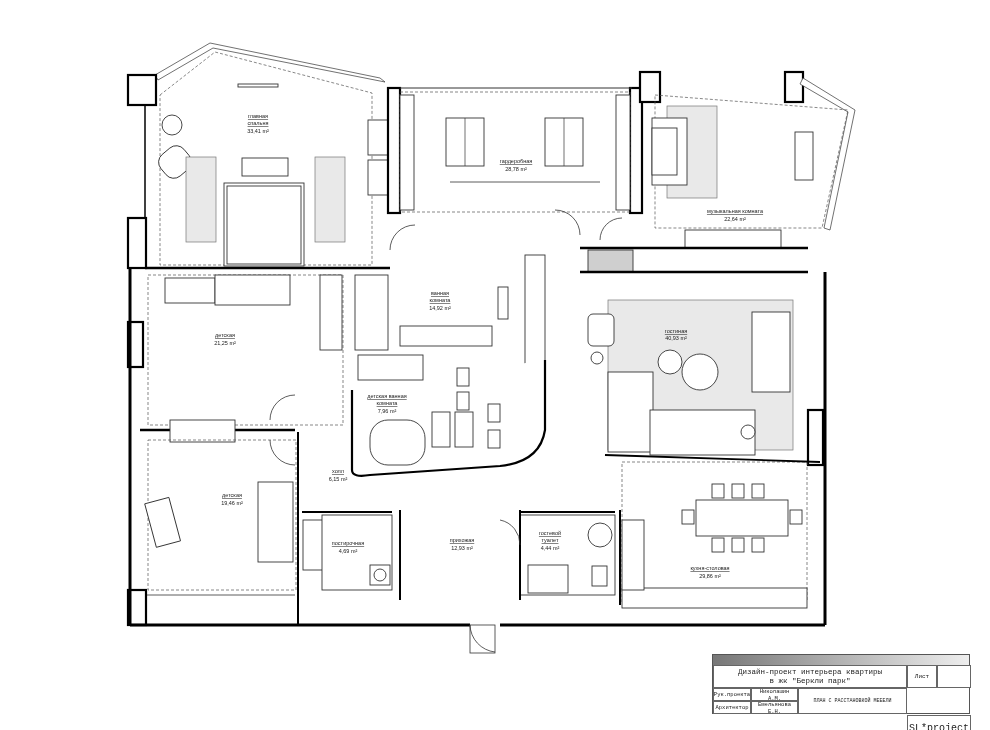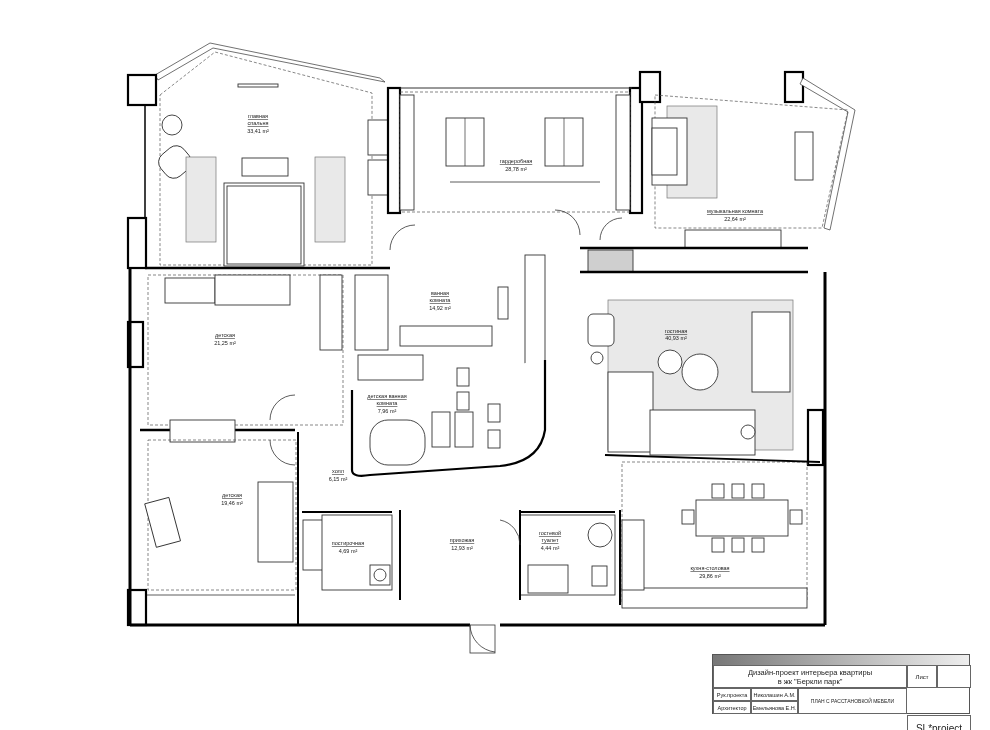--- a/index.html
+++ b/index.html
@@ -9,21 +9,21 @@
   .dash{fill:none;stroke:#555;stroke-width:0.7;stroke-dasharray:3 2;}
   .furn{fill:#fff;stroke:#333;stroke-width:0.9;}
   .rug{fill:#e9e9e9;stroke:#777;stroke-width:0.7;}
   .grey{fill:#cfcfcf;stroke:#333;stroke-width:0.9;}
   .win{fill:#fff;stroke:#333;stroke-width:0.7;}
   .door{fill:none;stroke:#333;stroke-width:0.8;}
   .room-name{font-size:5.5px;fill:#222;text-decoration:underline;}
   .room-area{font-size:5.5px;fill:#222;}
   
   .tb{position:absolute;border:1px solid #555;box-sizing:border-box;background:#fff;}
-  .tb-cell{position:absolute;box-sizing:border-box;border:1px solid #666;font-size:7px;color:#222;display:flex;align-items:center;justify-content:center;text-align:center;background:#fff;}
+  .tb-cell{position:absolute;box-sizing:border-box;border:1px solid #666;font-size:7px;color:#222;display:flex;align-items:center;justify-content:center;text-align:center;background:#fff;font-family:Liberation Mono, monospace;}
 </style>
 </head>
 <body>
 
 <svg id="plan" viewBox="0 0 990 730">
 
   <rect x="130" y="75" width="695" height="550" fill="none" stroke="none"></rect>
 
   <g>
     <polygon class="win" points="155,75 210,43 380,78 385,82 213,48 158,80"></polygon>

